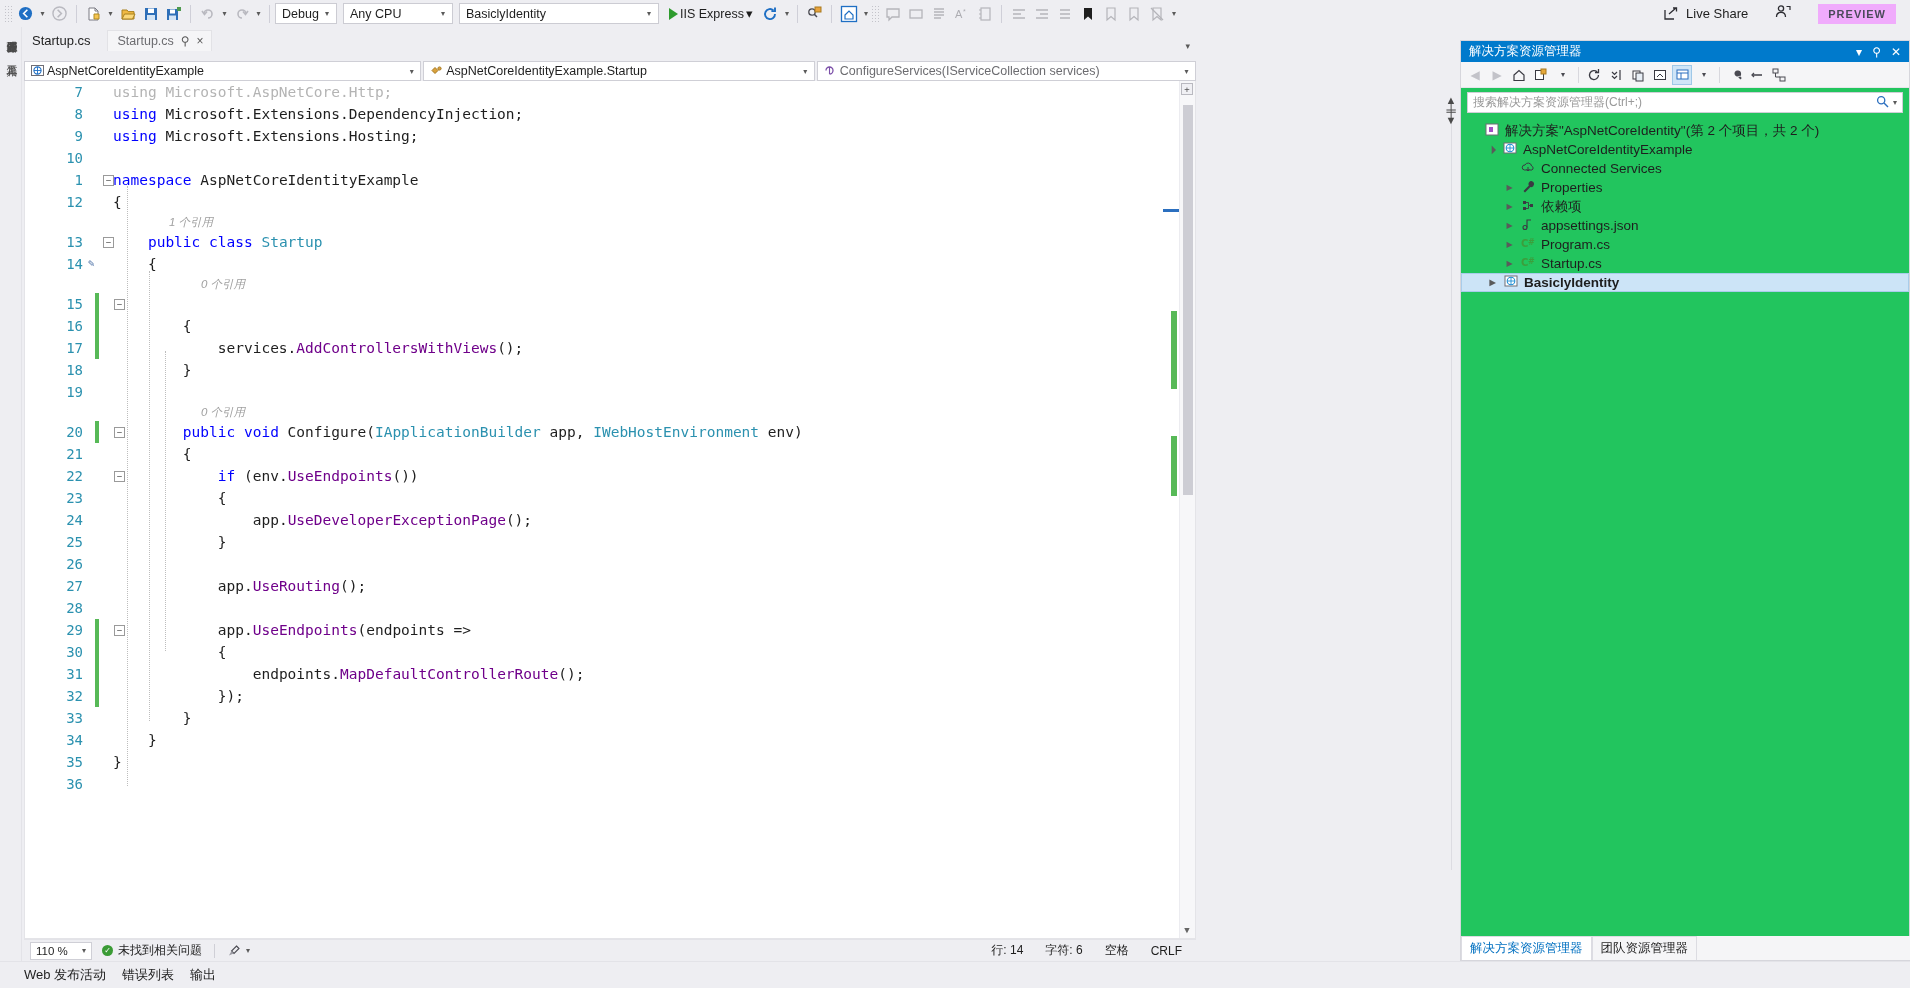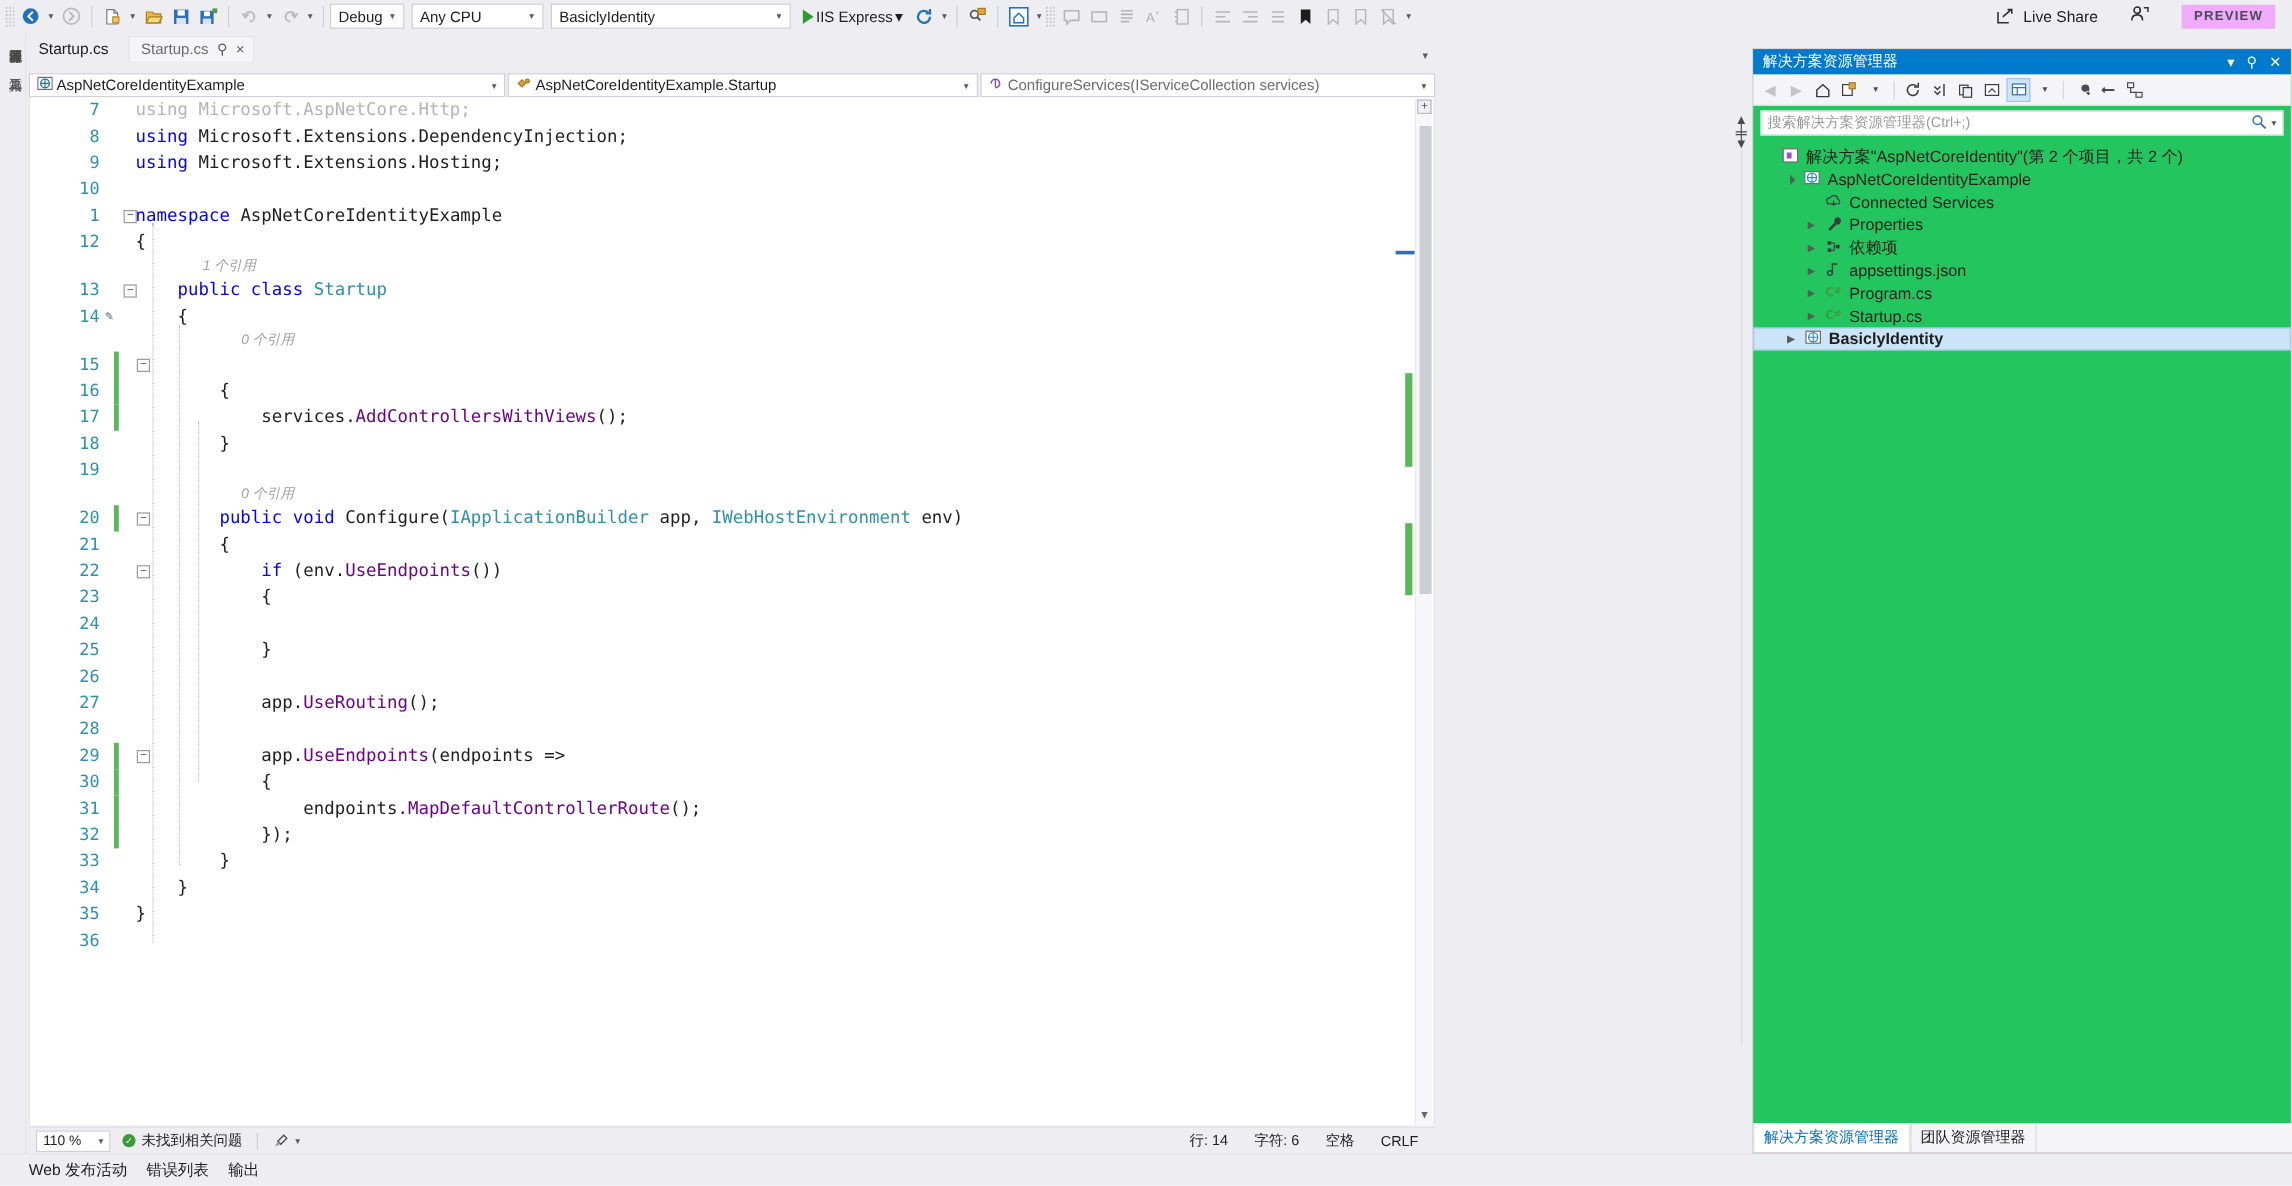--- a/index.html
+++ b/index.html
@@ -458,21 +458,21 @@
         <div class="code-row"><span class="ln">15</span><span class="chgbar"></span><span class="fold" style="left: 89px;">−</span></div>
         <div class="code-row"><span class="ln">16</span><span class="chgbar"></span><span class="code">        <span class="p">{</span></span></div>
         <div class="code-row"><span class="ln">17</span><span class="chgbar"></span><span class="code">            <span class="id">services</span>.<span class="m">AddControllersWithViews</span>();</span></div>
         <div class="code-row"><span class="ln">18</span><span class="code">        <span class="p">}</span></span></div>
         <div class="code-row"><span class="ln">19</span><span class="code"></span></div>
         <div class="code-row" style="height: 18px; line-height: 18px;"><span class="lens" style="left: 176px;">0 个引用</span></div>
         <div class="code-row"><span class="ln">20</span><span class="chgbar"></span><span class="fold" style="left: 89px;">−</span><span class="code">        <span class="k">public void</span> <span class="id">Configure</span>(<span class="t">IApplicationBuilder</span> <span class="id">app</span>, <span class="t">IWebHostEnvironment</span> <span class="id">env</span>)</span></div>
         <div class="code-row"><span class="ln">21</span><span class="code">        <span class="p">{</span></span></div>
         <div class="code-row"><span class="ln">22</span><span class="fold" style="left: 89px;">−</span><span class="code">            <span class="k">if</span> (<span class="id">env</span>.<span class="m">UseEndpoints</span>())</span></div>
         <div class="code-row"><span class="ln">23</span><span class="code">            <span class="p">{</span></span></div>
-        <div class="code-row"><span class="ln">24</span></div>
+        <div class="code-row"><span class="ln">24</span><span class="code">                <span class="id">app</span>.<span class="m">UseDeveloperExceptionPage</span>();</span></div>
         <div class="code-row"><span class="ln">25</span><span class="code">            <span class="p">}</span></span></div>
         <div class="code-row"><span class="ln">26</span><span class="code"></span></div>
         <div class="code-row"><span class="ln">27</span><span class="code">            <span class="id">app</span>.<span class="m">UseRouting</span>();</span></div>
         <div class="code-row"><span class="ln">28</span><span class="code"></span></div>
         <div class="code-row"><span class="ln">29</span><span class="chgbar"></span><span class="fold" style="left: 89px;">−</span><span class="code">            <span class="id">app</span>.<span class="m">UseEndpoints</span>(<span class="id">endpoints</span> =&gt;</span></div>
         <div class="code-row"><span class="ln">30</span><span class="chgbar"></span><span class="code">            <span class="p">{</span></span></div>
         <div class="code-row"><span class="ln">31</span><span class="chgbar"></span><span class="code">                <span class="id">endpoints</span>.<span class="m">MapDefaultControllerRoute</span>();</span></div>
         <div class="code-row"><span class="ln">32</span><span class="chgbar"></span><span class="code">            <span class="p">});</span></span></div>
         <div class="code-row"><span class="ln">33</span><span class="code">        <span class="p">}</span></span></div>
         <div class="code-row"><span class="ln">34</span><span class="code">    <span class="p">}</span></span></div>

